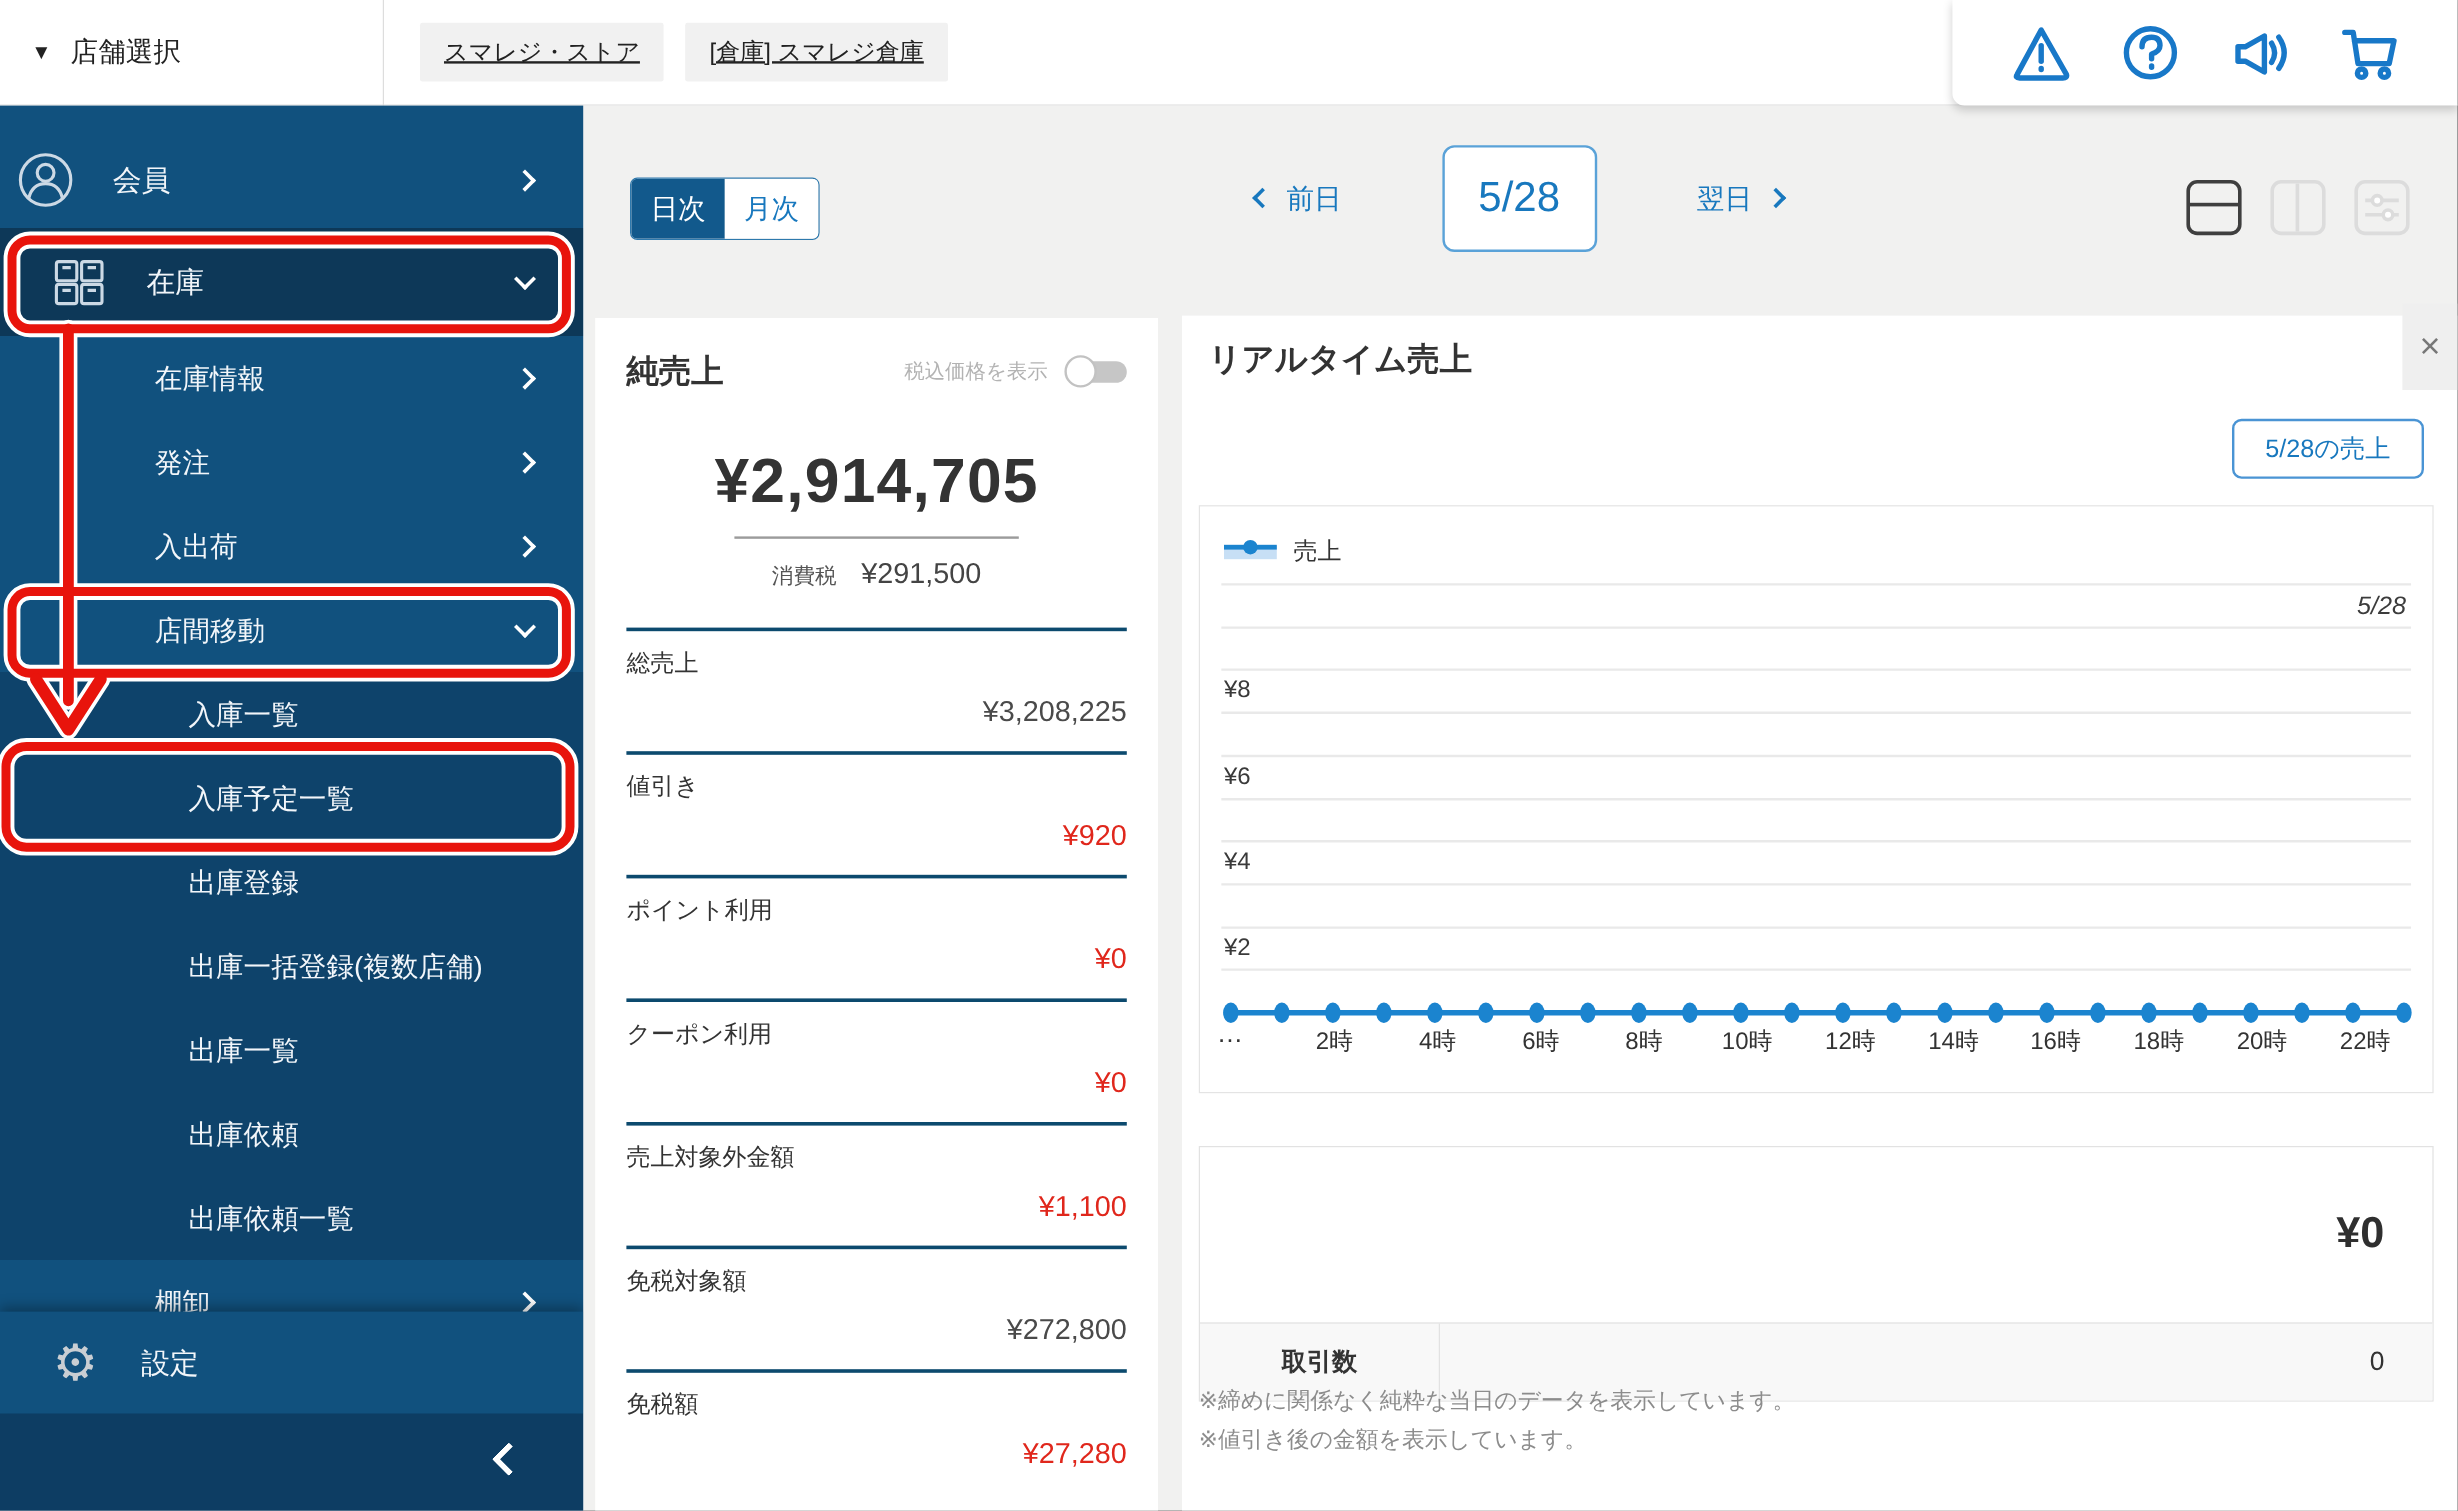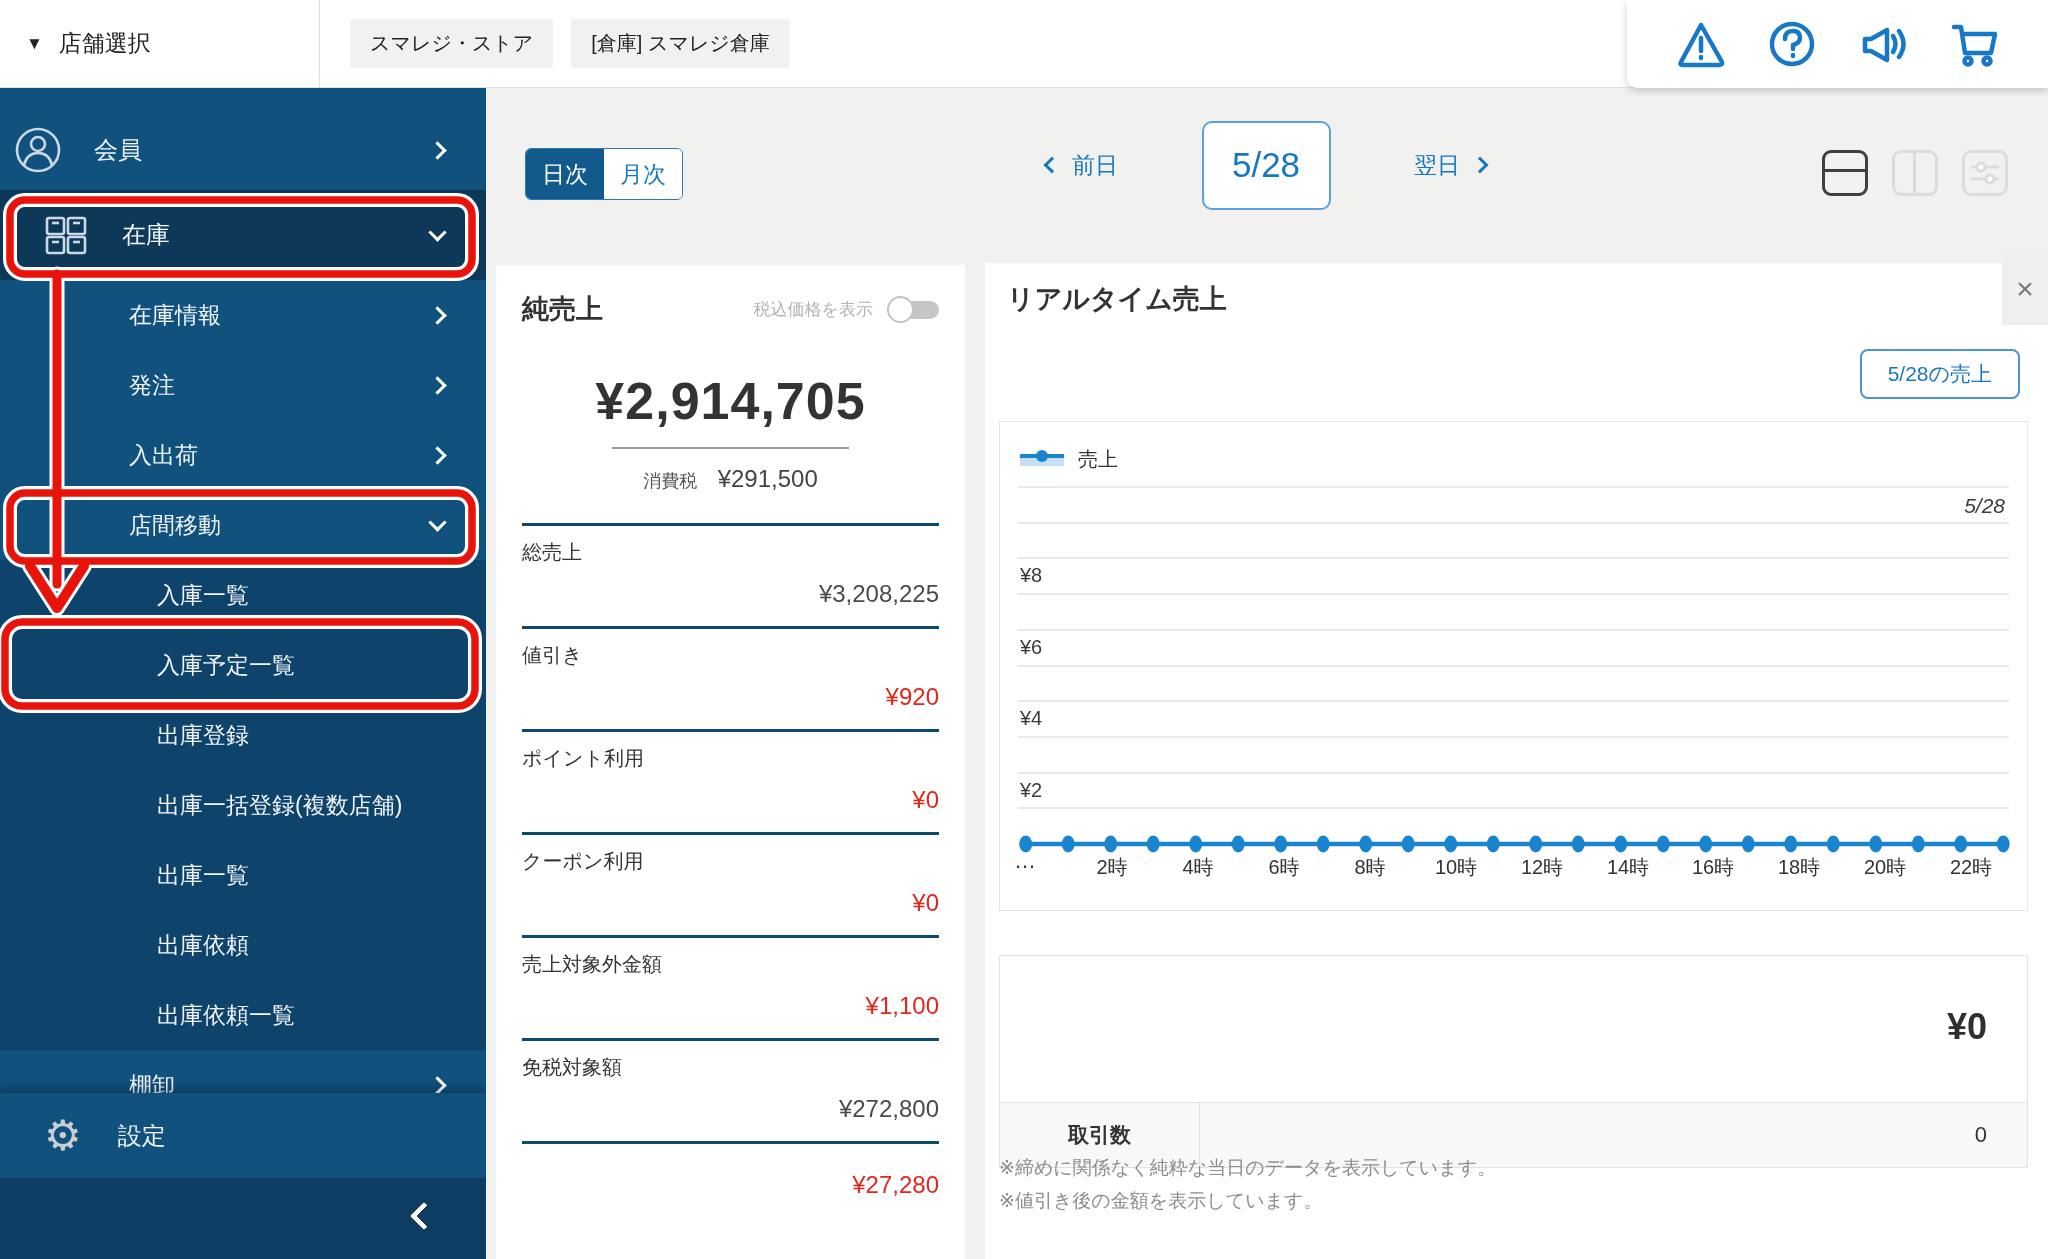--- a/index.html
+++ b/index.html
@@ -5,21 +5,21 @@
   html,body{margin:0;padding:0;background:#555;}
   *{box-sizing:border-box;font-family:"Liberation Sans","DejaVu Sans",sans-serif;}
   #screen{position:relative;width:2048px;height:1259px;background:#f1f1f0;overflow:hidden;}
 
   
   #topbar{position:absolute;left:0;top:0;width:2048px;height:88px;background:#fff;border-bottom:1px solid #e2e2e2;display:flex;align-items:center;}
   .store-select{width:320px;height:88px;display:flex;align-items:center;padding-left:26px;border-right:1px solid #ddd;cursor:pointer;}
   .store-select .tri{font-size:17px;color:#222;margin-right:16px;}
   .store-select .lbl{font-size:23px;color:#222;}
   .tagwrap{display:flex;gap:18px;margin-left:30px;flex:1;}
-  .tag{background:#f1f1f1;border-radius:2px;padding:11px 20px;font-size:20px;color:#222;}
+  .tag{background:#f1f1f1;border-radius:2px;padding:11px 20px;font-size:20px;color:#222;text-decoration:underline;}
   .icons-card{width:421px;height:88px;background:#fff;border-radius:0 0 0 10px;box-shadow:0 3px 8px rgba(0,0,0,.18);display:flex;align-items:center;justify-content:space-around;padding:0 28px;}
   .tb-icon{width:52px;height:52px;cursor:pointer;}
   .tb-icon svg{width:52px;height:52px;stroke:#1878c8;fill:none;stroke-width:4.5;stroke-linecap:round;stroke-linejoin:round;}
 
   
   #sidebar{position:absolute;left:0;top:88px;width:486px;height:1171px;background:#11517e;overflow:hidden;}
   .srow{position:relative;display:flex;align-items:center;color:#fff;cursor:pointer;}
   .srow .txt{font-size:23px;color:#f2f6fa;}
   .lv0{height:70px;padding-left:40px;}
   .lv0 .txt{margin-left:30px;font-size:24px;}
@@ -320,20 +320,21 @@
         </div>
         <div class="stat-row">
           <div class="sl">売上対象外金額</div>
           <div class="sv red">¥1,100</div>
         </div>
         <div class="stat-row">
           <div class="sl">免税対象額</div>
           <div class="sv dark">¥272,800</div>
         </div>
         <div class="stat-row">
+          <div class="sl">免税額</div>
           <div class="sv red">¥27,280</div>
         </div>
       </div>
     </div>
 
     <div id="rt-panel">
       <div id="rt-close">×</div>
       <div class="rt-title">リアルタイム売上</div>
       <button id="rt-daybtn">5/28の売上</button>
 

